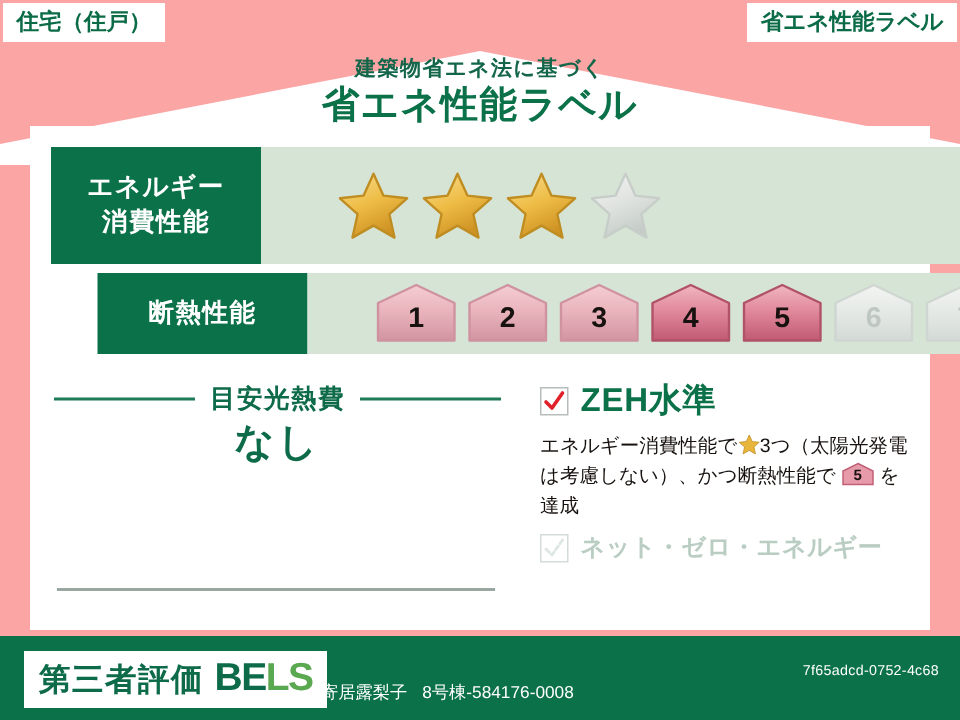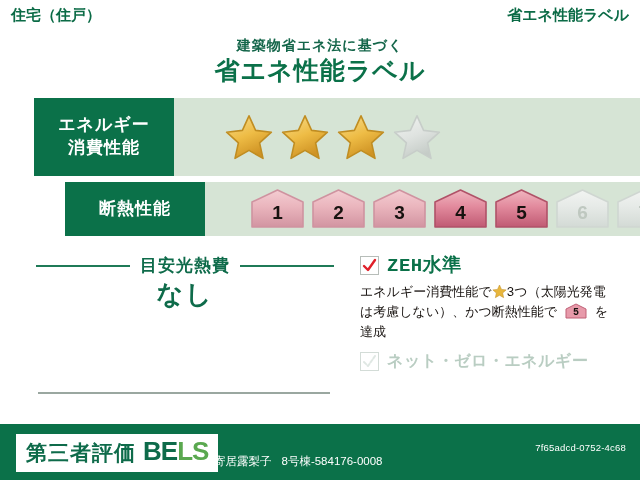--- a/index.html
+++ b/index.html
@@ -3,21 +3,21 @@
 <meta charset="utf-8">
 <style>
   html,body{margin:0;padding:0;}
   body{
     width:640px;height:480px;overflow:hidden;
     font-family:"Liberation Sans","DejaVu Sans",sans-serif;
     background:#0b7149;
   }
   #label{
     position:relative;width:640px;height:480px;
-    background:#ffffff;
+    background:#fca5a5;
   }
 
   
   .corner-tag{
     position:absolute;top:2px;background:#ffffff;
     color:#0b6b46;font-weight:bold;font-size:15px;
     padding:5px 9px 6px 9px;letter-spacing:0px;
     line-height:1;white-space:nowrap;
   }
   .corner-left{left:2px;}
@@ -74,21 +74,21 @@
   .badge svg{position:absolute;left:0;top:0;width:57px;height:42px;}
   .badge span{
     position:absolute;left:0;top:0;width:57px;height:42px;
     display:flex;align-items:center;justify-content:center;
     font-size:19px;font-weight:bold;padding-top:7px;box-sizing:border-box;
   }
   .badge.on span{color:#17120f;}
   .badge.off span{color:#bfc8c0;}
 
   
-  .lower{position:absolute;left:0;top:160px;width:592px;height:176px;display:flex;font-family:Liberation Mono, monospace;}
+  .lower{position:absolute;left:0;top:160px;width:592px;height:176px;display:flex;}
   .lower-left{width:330px;position:relative;}
   .lower-right{flex:1;position:relative;padding-top:8px;}
 
   .cost-head{
     display:flex;align-items:center;justify-content:center;
     margin-top:10px;padding:0 16px;
   }
   .cost-head .line{flex:1;height:2px;background:#1f7a57;}
   .cost-head .txt{
     color:#0e6b4a;font-weight:bold;font-size:17px;padding:0 10px;letter-spacing:1px;
@@ -102,21 +102,21 @@
   }
 
   
   .zeh-line{display:flex;align-items:center;gap:8px;padding-left:10px;}
   .chk{
     width:19px;height:19px;box-sizing:border-box;
     border:1px solid #b7bdb9;background:#fff;flex:0 0 19px;
     display:flex;align-items:center;justify-content:center;
   }
   .chk svg{width:15px;height:15px;display:block;}
-  .zeh-title{color:#0b7149;font-weight:bold;font-size:19px;letter-spacing:0.5px;}
+  .zeh-title{color:#0b7149;font-weight:bold;font-size:22px;letter-spacing:0.5px;}
   .zeh-desc{
     color:#17120f;font-size:13px;line-height:1.55;
     padding-left:10px;margin-top:5px;max-width:272px;
   }
   .inline-star{display:inline-block;width:15px;height:15px;vertical-align:-3px;}
   .inline-badge{
     display:inline-block;width:22px;height:16px;position:relative;vertical-align:-3px;
   }
   .inline-badge svg{position:absolute;left:0;top:0;width:22px;height:16px;}
   .inline-badge i{

